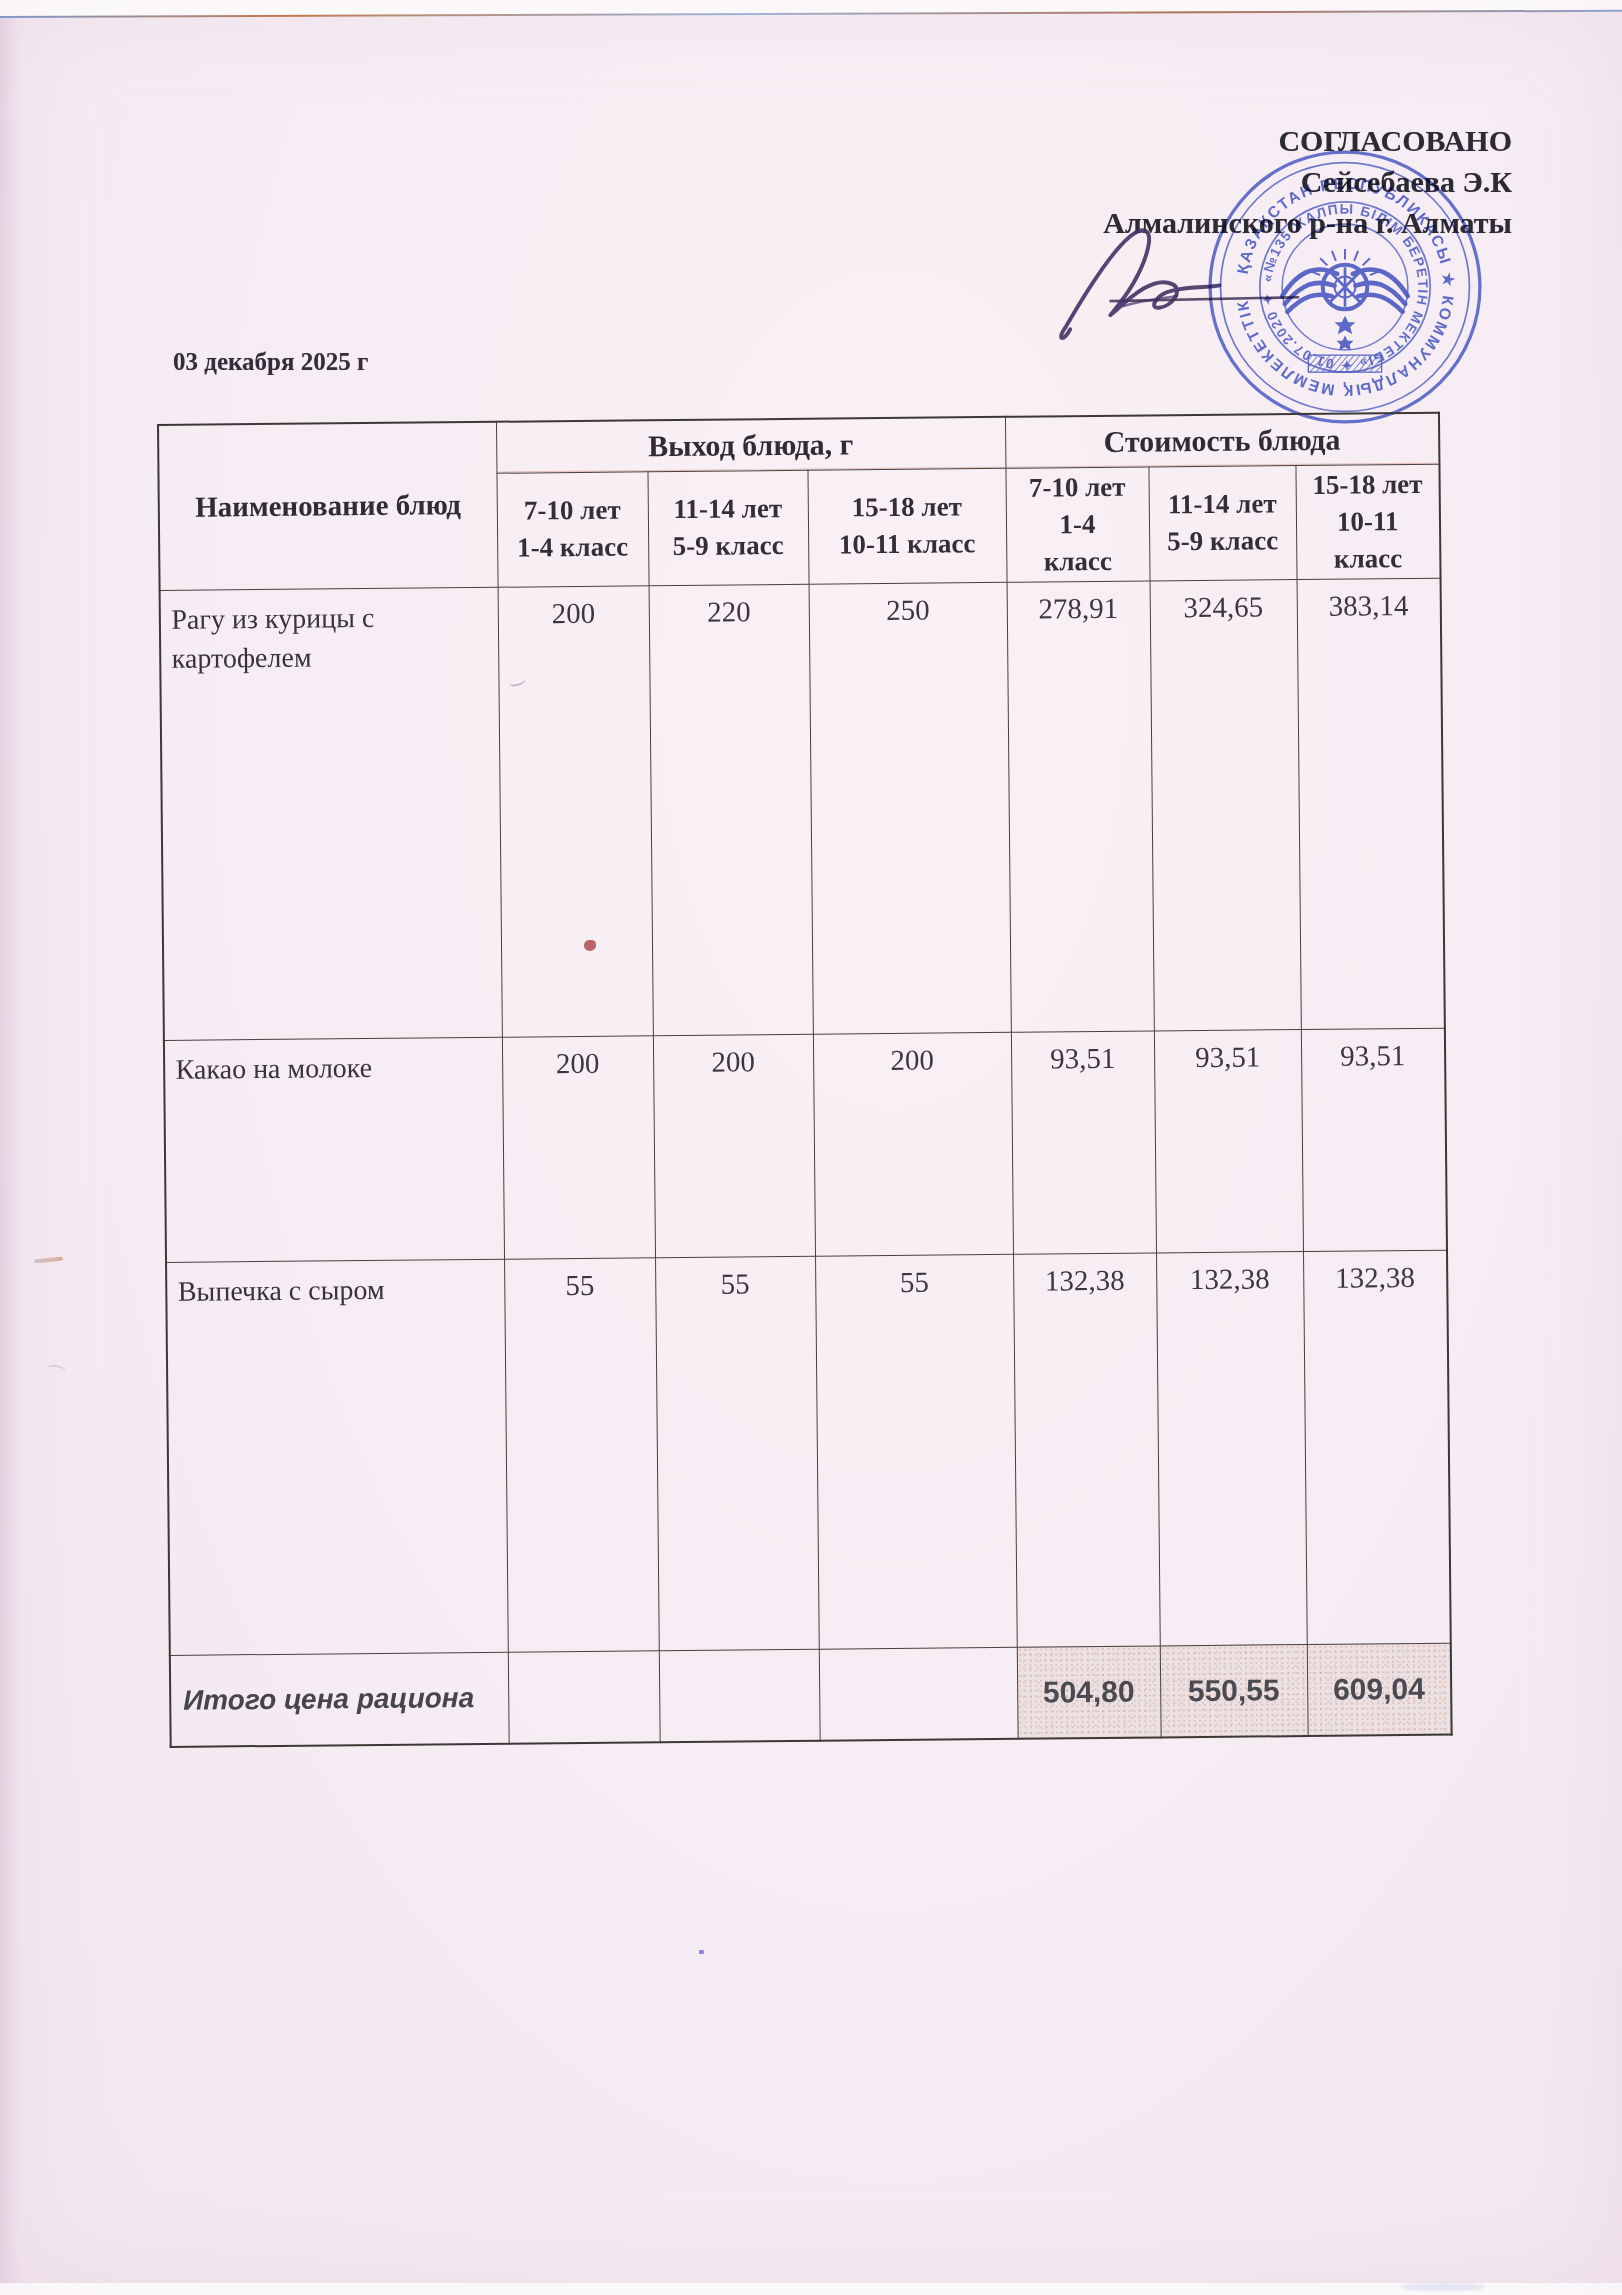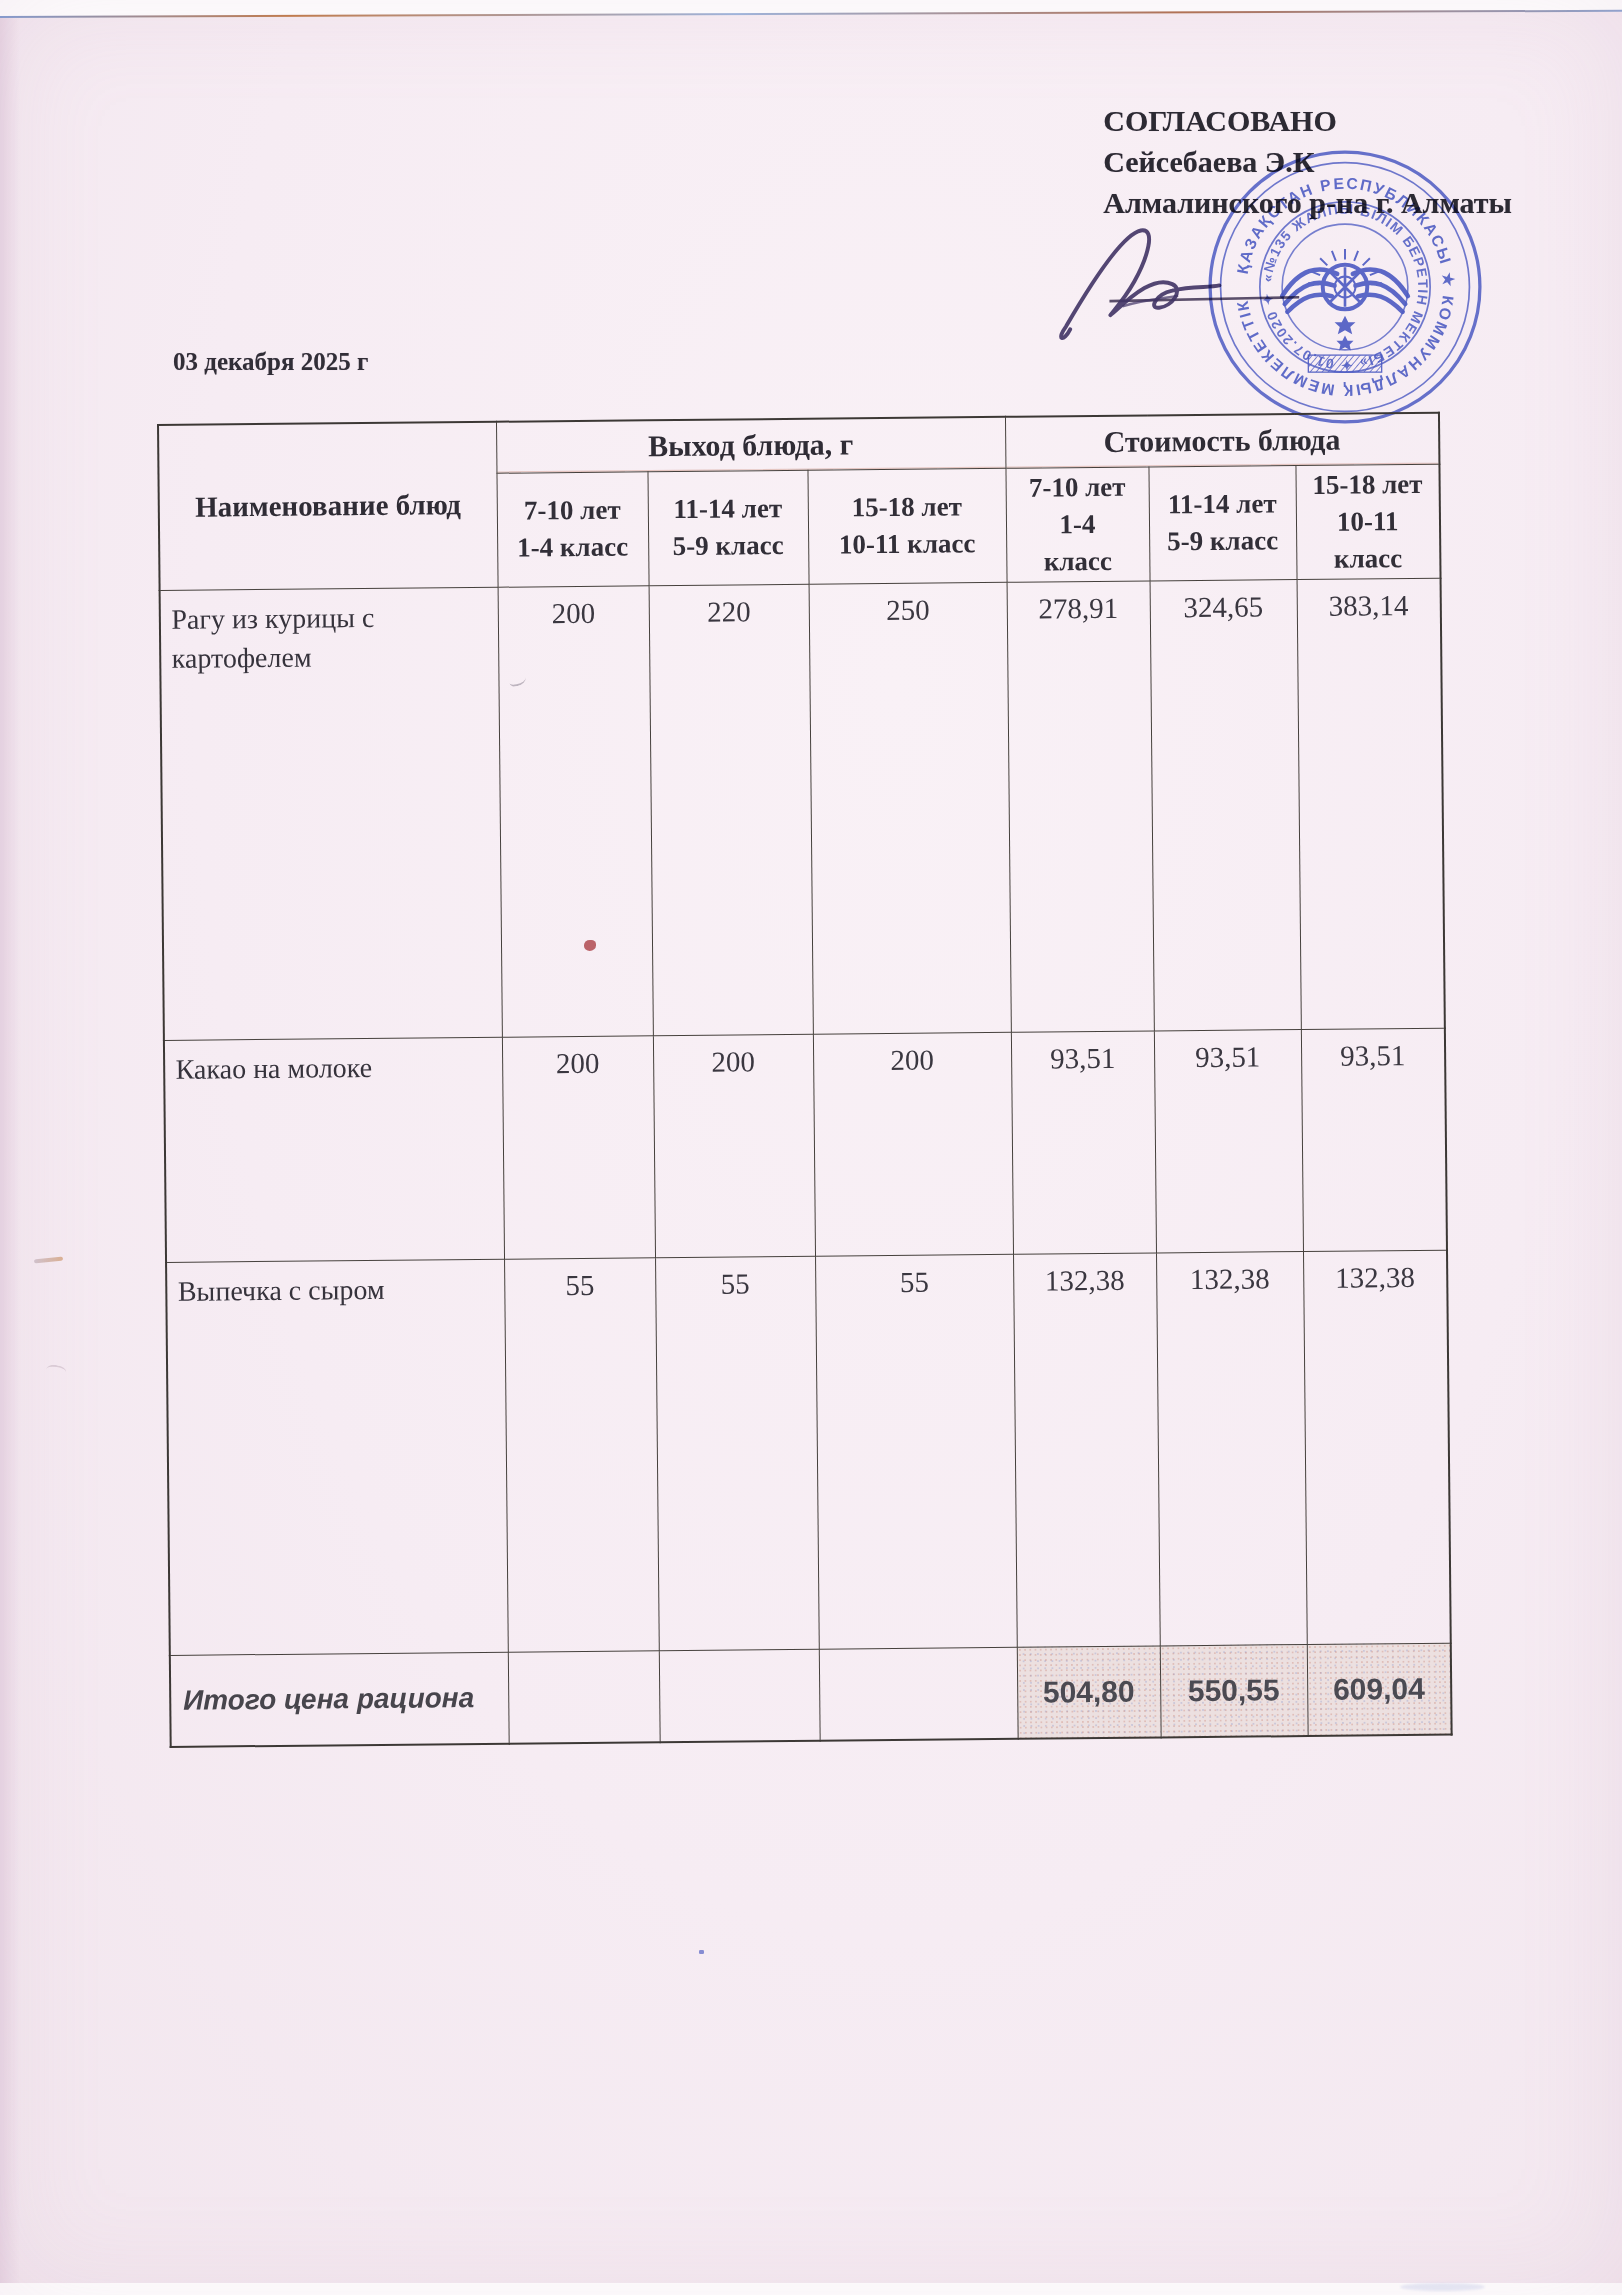--- a/index.html
+++ b/index.html
@@ -14,21 +14,21 @@
   .edge-top{position:absolute;left:-6.5px;top:-9.2px;width:1649px;height:25px;background:#ffffff;
     border-bottom:2px solid;border-image:linear-gradient(90deg,#7d9bd3,#c07a48 18%,#9db6dd 45%,#b06f4e 72%,#8aa6d6)1;
     transform:rotate(-0.22deg);transform-origin:0 0;}
   .edge-bottom{position:absolute;left:0;bottom:-3.9px;width:1623px;height:15.7px;background:#ffffff;}
   .edge-left{position:absolute;left:0;top:0;width:19.6px;height:2295px;
     background:linear-gradient(90deg,#e7d5e3,rgba(247,238,244,0));}
   .page-vignette{position:absolute;inset:0;pointer-events:none;
     box-shadow:inset 0 0 105px rgba(196,156,186,0.16);}
 
   
-  .approval{position:absolute;top:100px;right:111px;
+  .approval{position:absolute;top:120px;right:111px;text-align:right;
     font-weight:bold;font-size:30px;line-height:41px;color:#2c2a33;
     text-shadow:0 0 0.7px rgba(70,50,80,.35);}
   .approval div{white-space:nowrap;}
 
   
   .doc-date{position:absolute;left:173px;top:348px;font-weight:bold;font-size:25px;color:#312e37;
     text-shadow:0 0 0.7px rgba(70,50,80,.3);}
 
   
   .signature{position:absolute;left:1044px;top:208px;width:301px;height:151px;}

